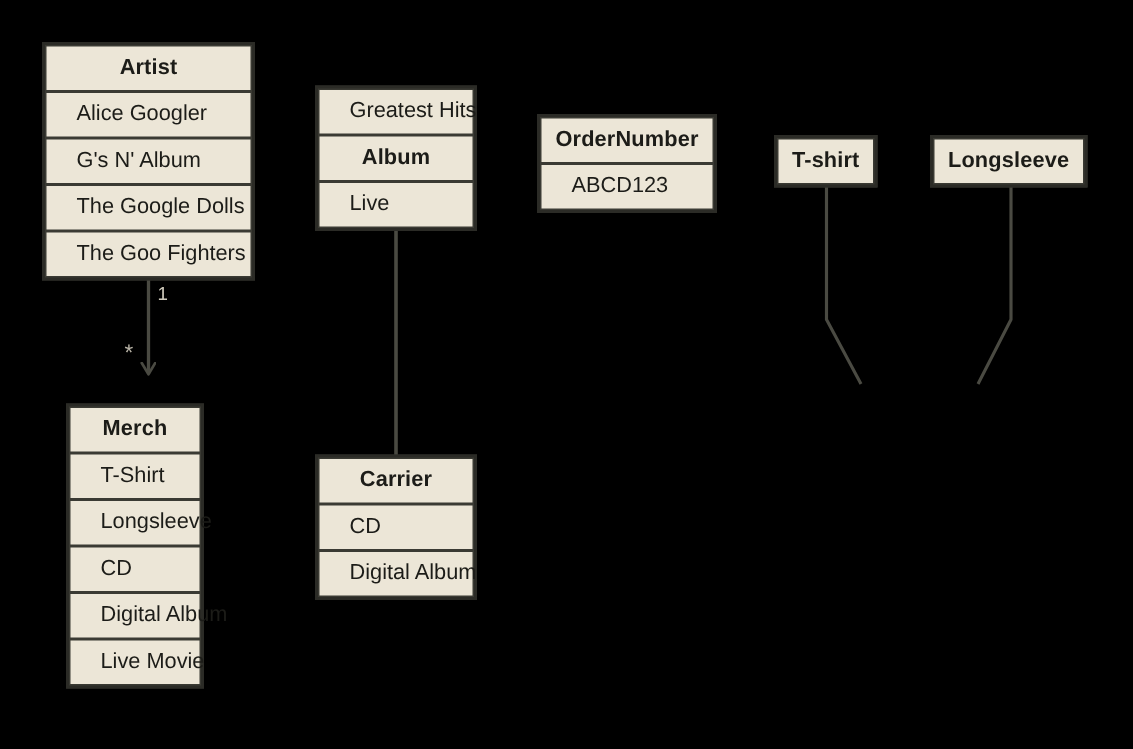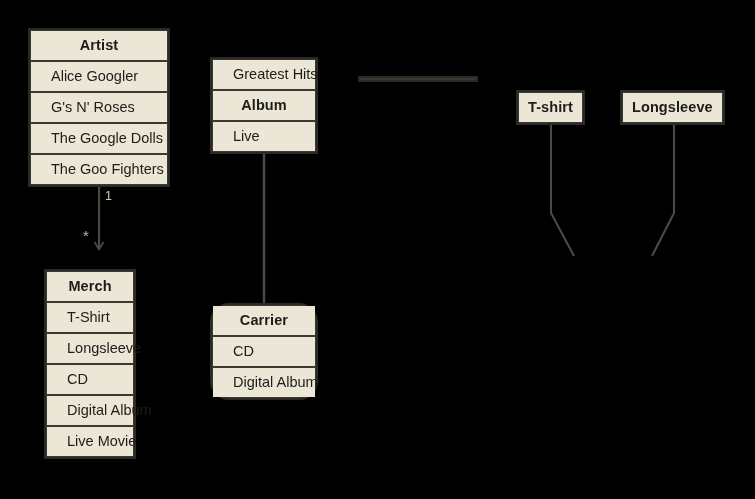--- a/index.html
+++ b/index.html
@@ -100,21 +100,21 @@
     <line x1="264" y1="147" x2="264" y2="304" stroke="#4a4a42" stroke-width="2.4"></line>
 
     <path d="M551,121 L551,213 L574,256" fill="none" stroke="#4a4a42" stroke-width="2.1" stroke-linejoin="round"></path>
 
     <path d="M674,121 L674,213 L652,256" fill="none" stroke="#4a4a42" stroke-width="2.1" stroke-linejoin="round"></path>
   </svg>
 
   <div class="entity" style="left:28px; top:28px; width:142px;">
     <div class="cell head">Artist</div>
     <div class="cell item">Alice Googler</div>
-    <div class="cell item">G's N' Roses</div>
+    <div class="cell item">G's N' Album</div>
     <div class="cell item">The Google Dolls</div>
     <div class="cell item">The Goo Fighters</div>
   </div>
 
   <div class="edge-label" style="left:105px; top:190px;">1</div>
   <div class="edge-label star" style="left:83px; top:228px;">*</div>
 
   <div class="entity" style="left:44px; top:269px; width:92px;">
     <div class="cell head">Merch</div>
     <div class="cell item">T-Shirt</div>
@@ -123,27 +123,29 @@
     <div class="cell item">Digital Album</div>
     <div class="cell item">Live Movie</div>
   </div>
 
   <div class="entity" style="left:210px; top:57px; width:108px;">
     <div class="cell item">Greatest Hits</div>
     <div class="cell head">Album</div>
     <div class="cell item">Live</div>
   </div>
 
-  <div class="entity" style="left:210px; top:303px; width:108px;border-radius:19px;">
+  <div class="entity" style="left:210px; top:303px; width:108px;">
     <div class="cell head">Carrier</div>
     <div class="cell item">CD</div>
     <div class="cell item">Digital Album</div>
   </div>
 
   <div class="entity" style="left:358px; top:76px; width:120px;">
+    <div class="cell head">OrderNumber</div>
+    <div class="cell item">ABCD123</div>
   </div>
 
   <div class="node-simple" style="left:516px; top:90px;">
     <div class="cell head">T-shirt</div>
   </div>
 
   <div class="node-simple" style="left:620px; top:90px;">
     <div class="cell head">Longsleeve</div>
   </div>
 

